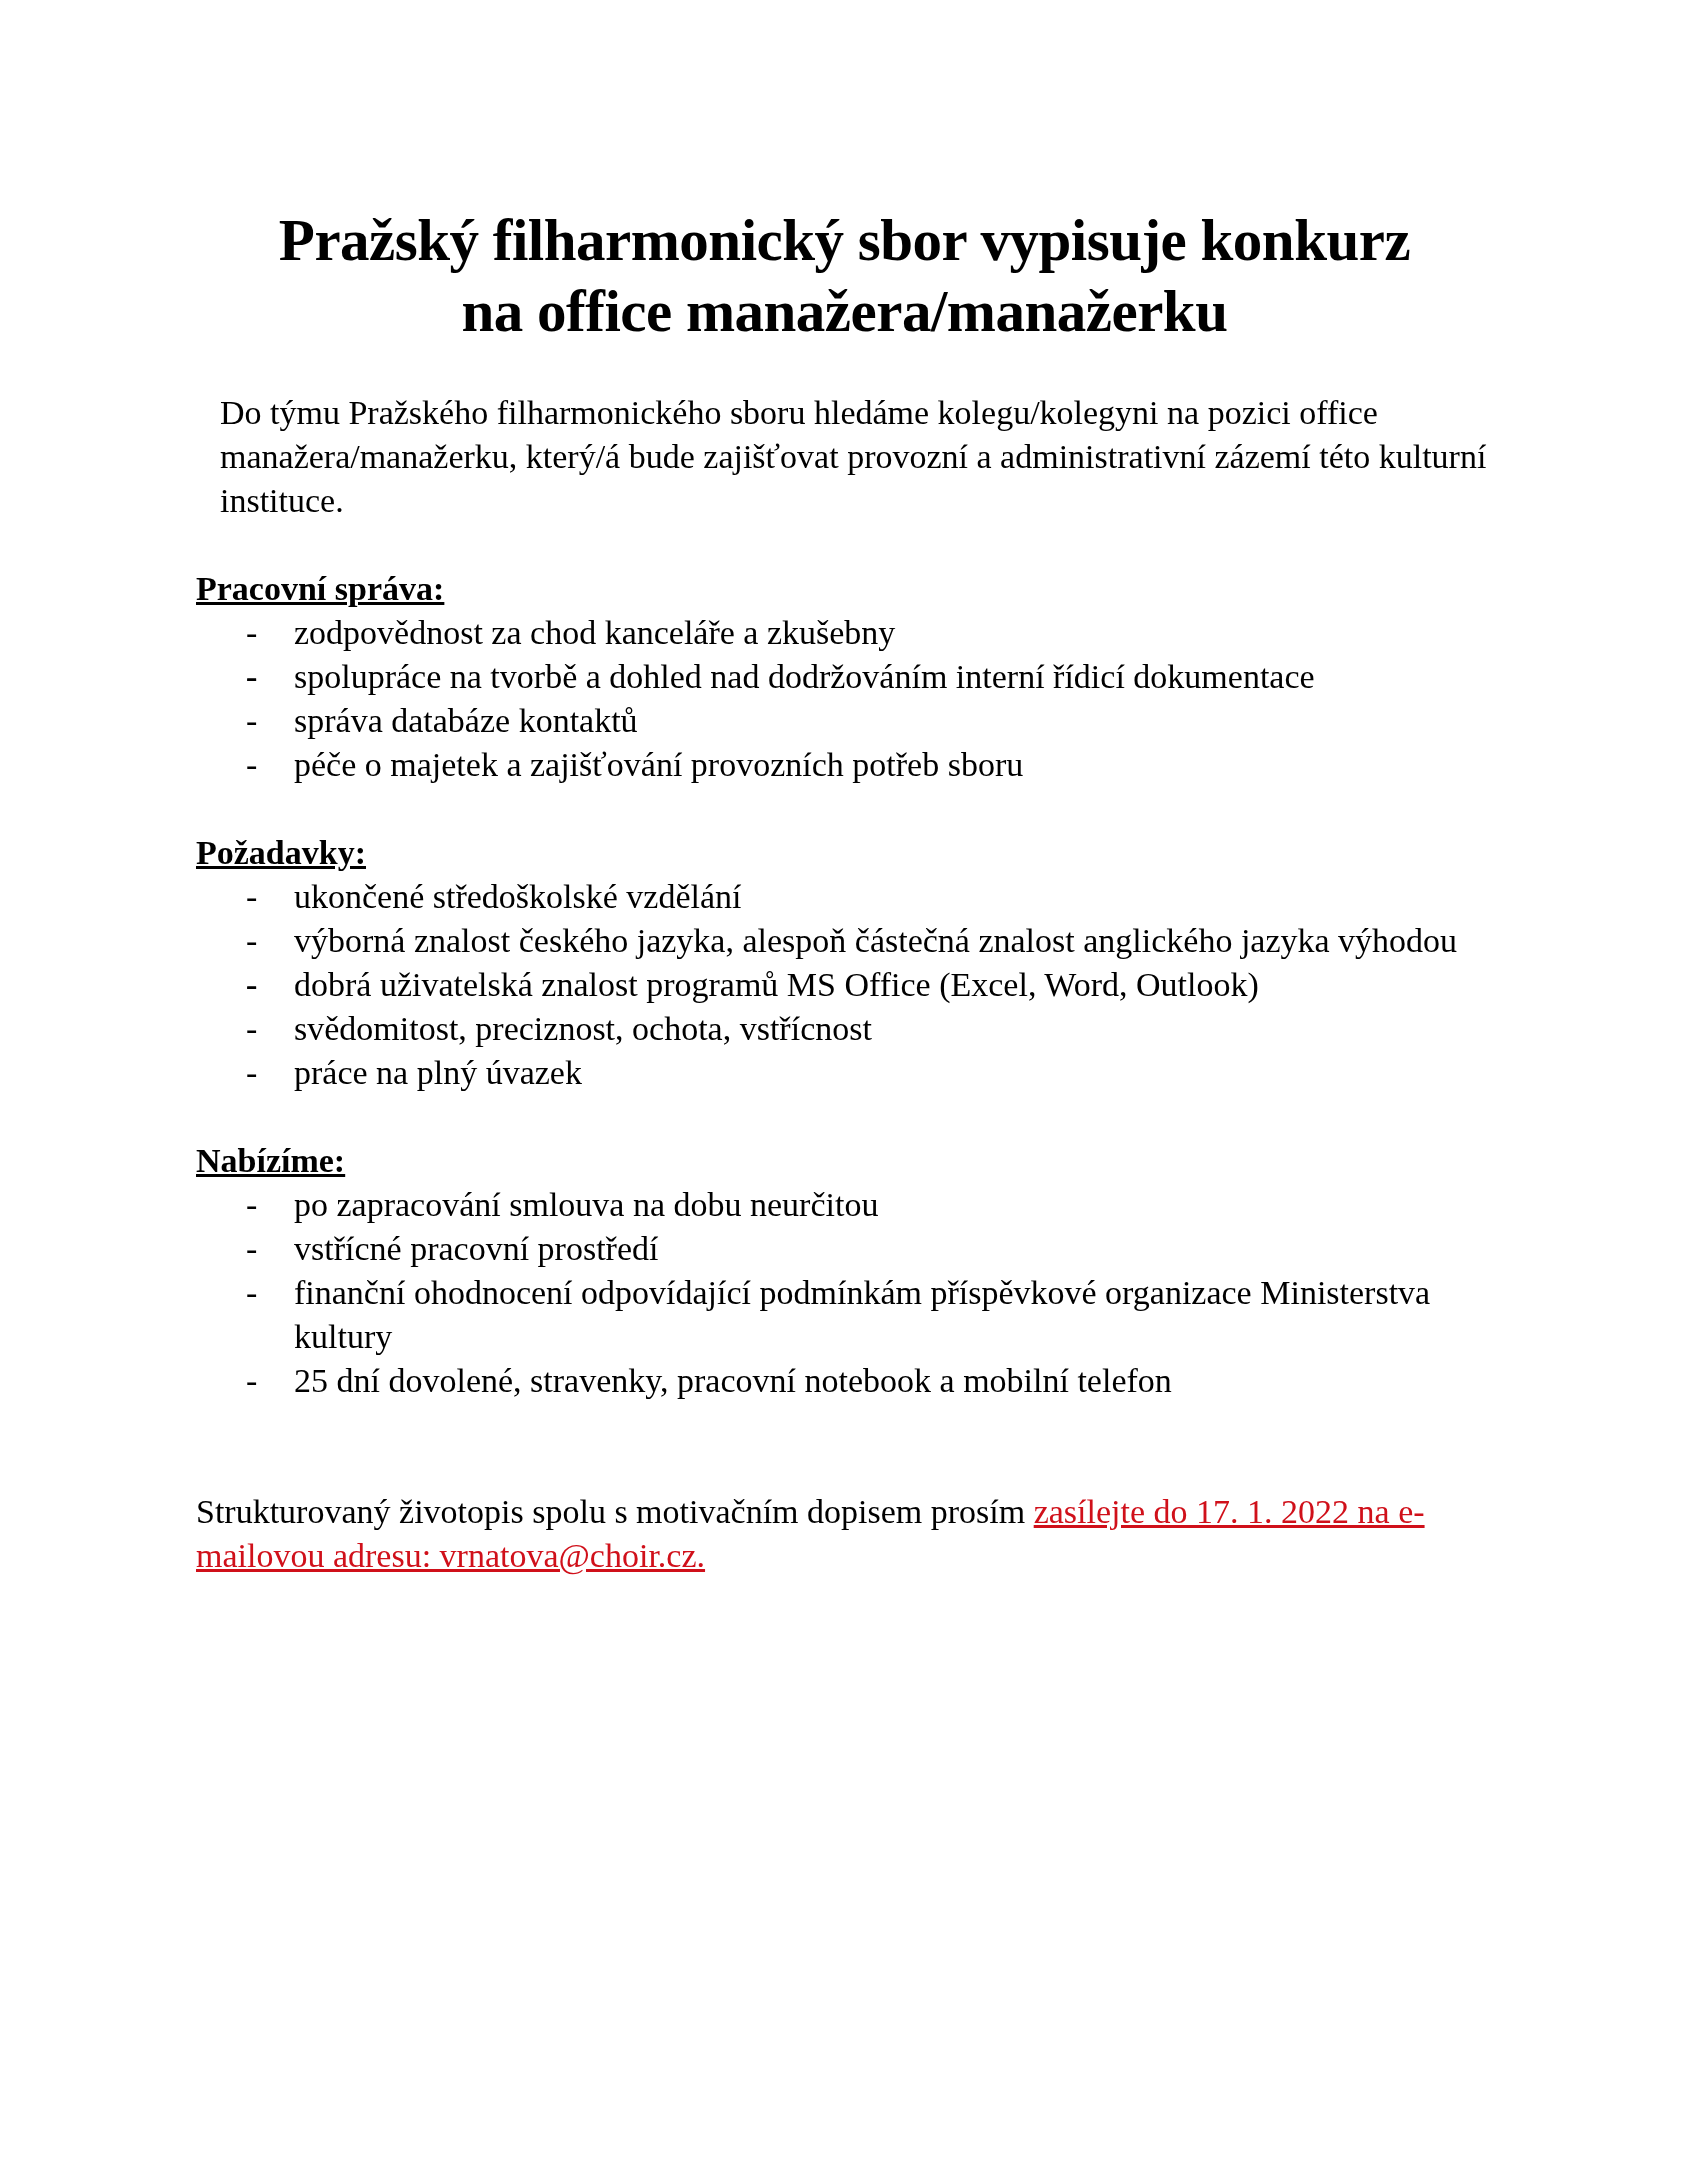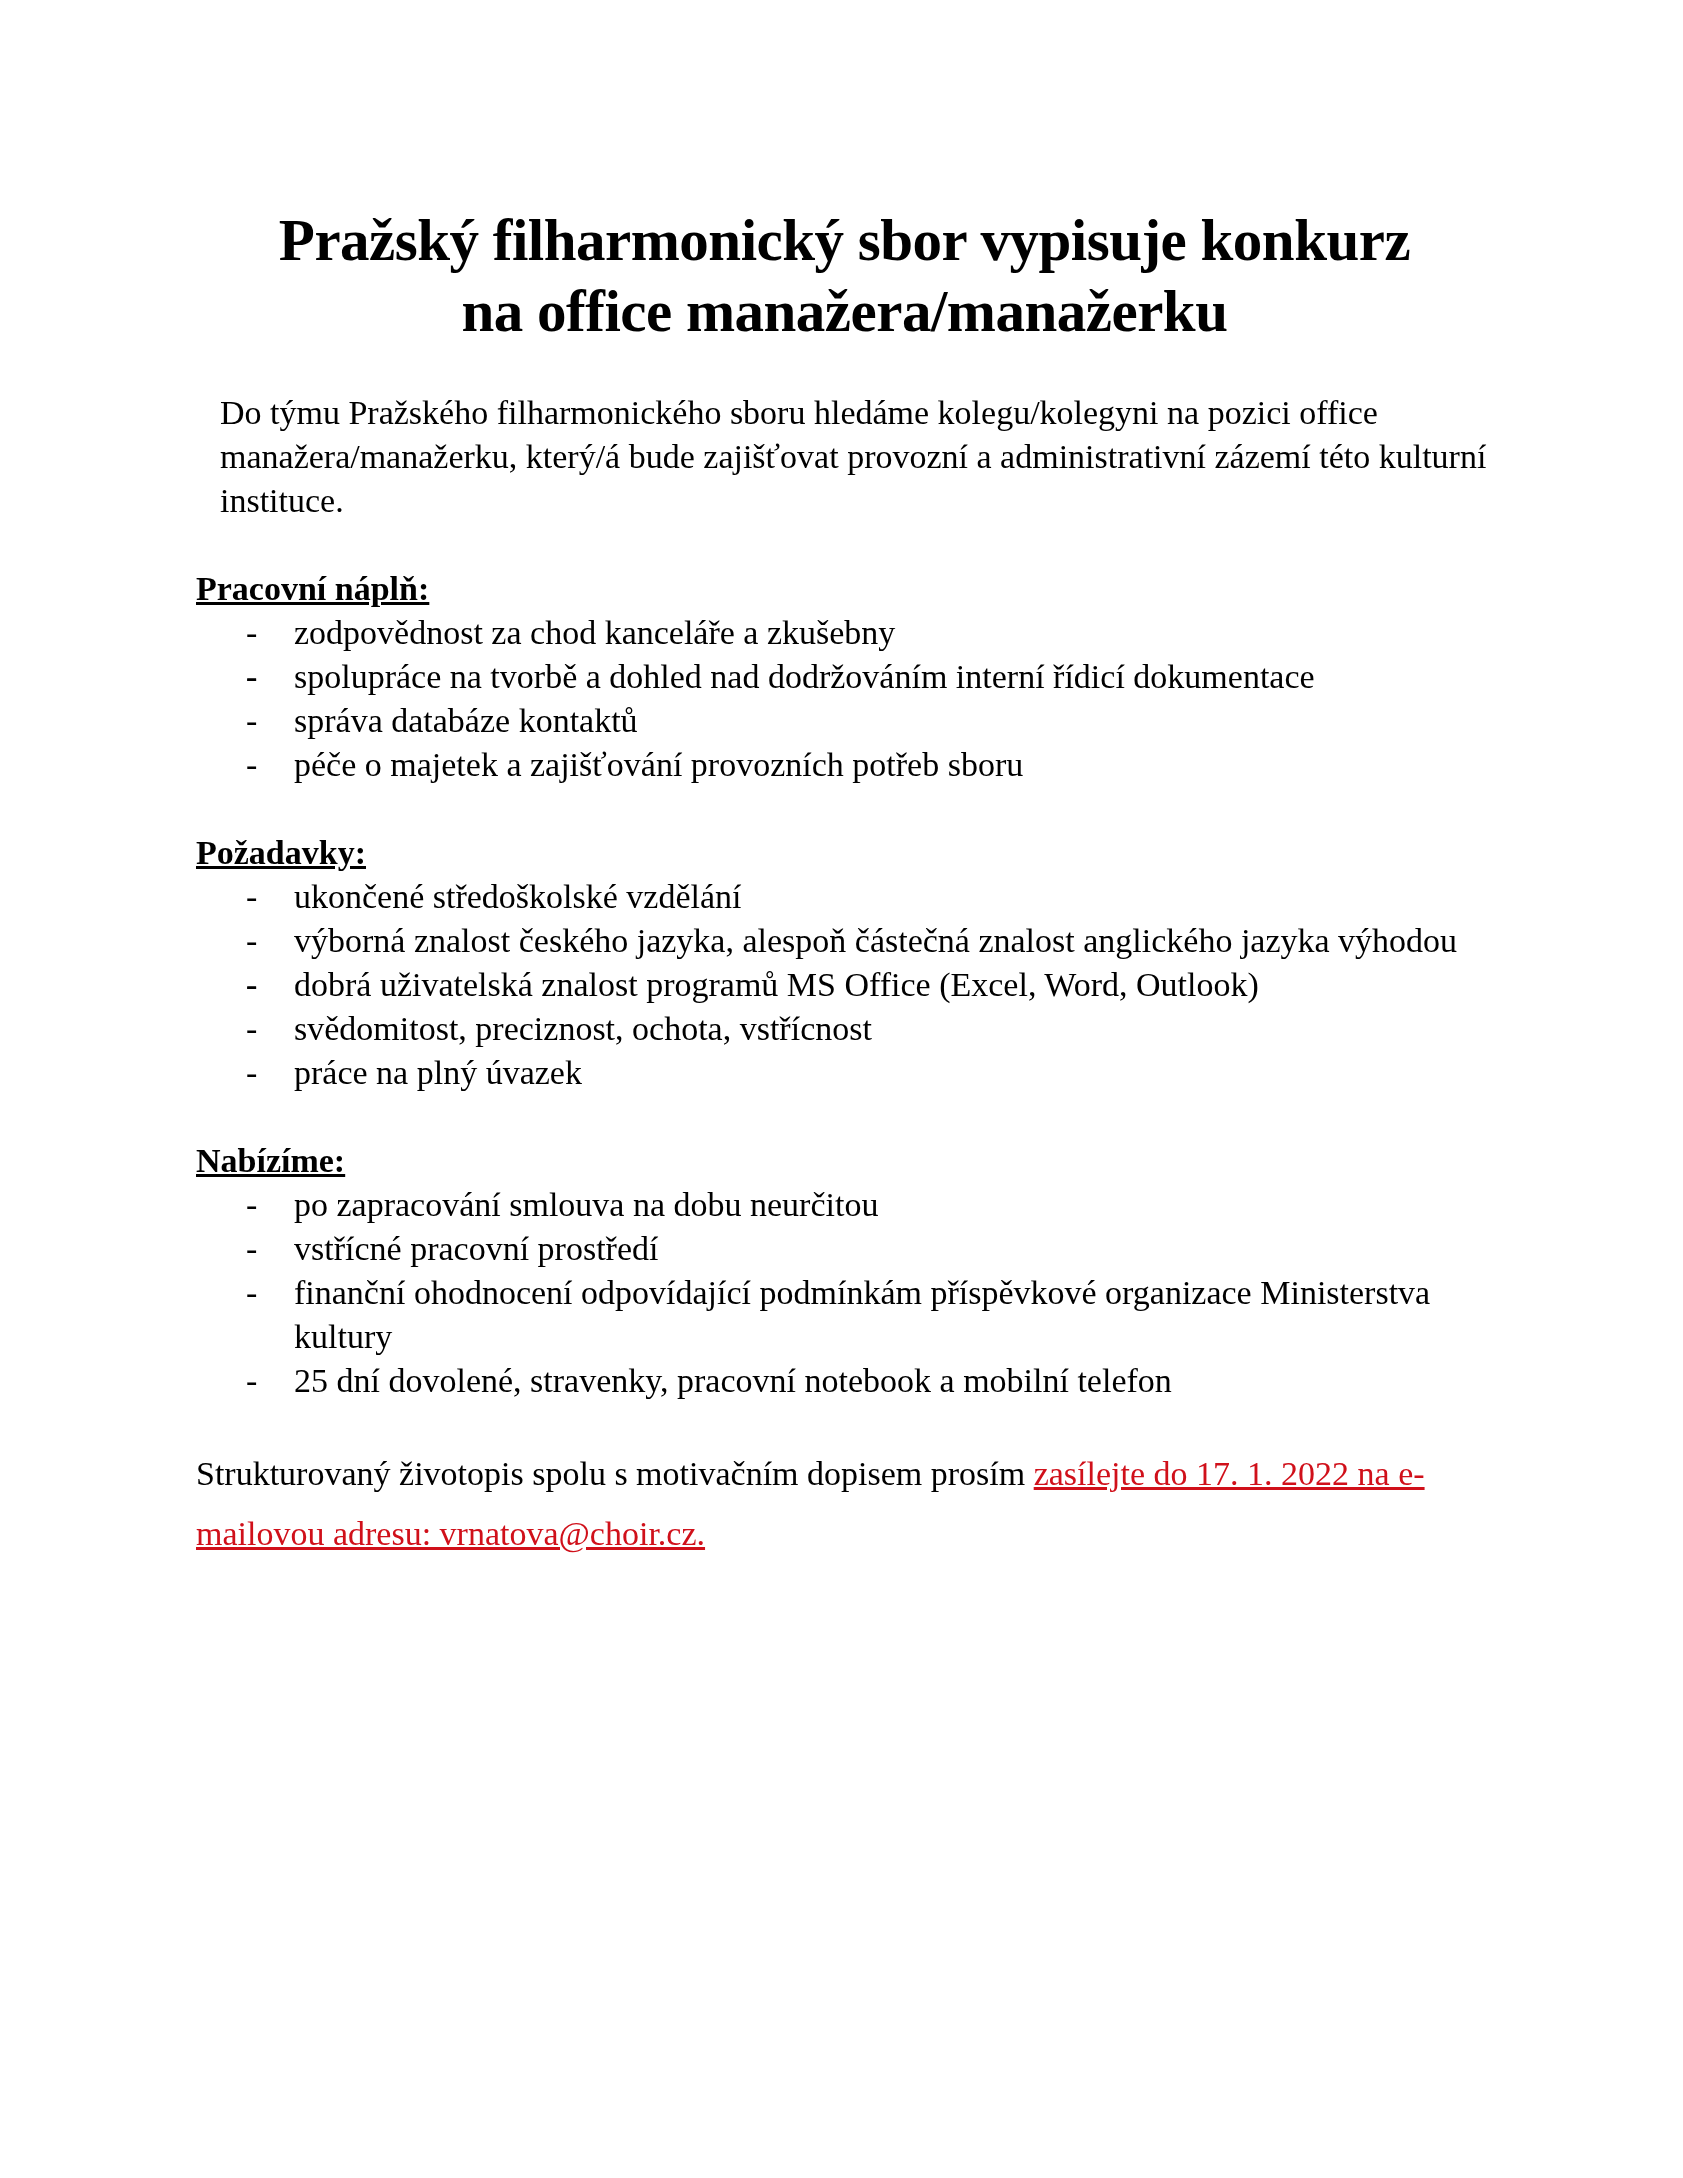--- a/index.html
+++ b/index.html
@@ -57,43 +57,43 @@
       padding-left: 98px;
       font-size: 34px;
       line-height: 44px;
     }
     ul.bullets li .dash {
       position: absolute;
       left: 50px;
       top: 0;
     }
     .closing {
-      margin-top: 41px;
+      margin-top: 87px;
       font-size: 34px;
-      line-height: 60px;
+      line-height: 44px;
       width: 1297px;
     }
     .link {
       color: #d0101a;
       text-decoration: underline;
     }
   </style>
 </head>
 <body>
 
 <div class="page">
   <h1 class="title">
     <span class="title-line">Pražský filharmonický sbor vypisuje konkurz</span>
     <span class="title-line">na office manažera/manažerku</span>
   </h1>
 
   <p class="intro" style="margin-bottom:0;margin-left:24px;">Do týmu Pražského filharmonického sboru hledáme kolegu/kolegyni na pozici office manažera/manažerku, který/á bude zajišťovat provozní a administrativní zázemí této kulturní instituce.</p>
 
   <div class="section">
-    <div class="section-heading">Pracovní náplň:</div>
+    <div class="section-heading">Pracovní správa:</div>
     <ul class="bullets">
       <li><span class="dash">-</span><span>zodpovědnost za chod kanceláře a zkušebny</span></li>
       <li><span class="dash">-</span></li>
       <li><span class="dash">-</span><span>spolupráce na tvorbě a dohled nad dodržováním interní řídicí dokumentace</span></li>
       <li><span class="dash">-</span><span>správa databáze kontaktů</span></li>
       <li><span class="dash">-</span><span>péče o majetek a zajišťování provozních potřeb sboru</span></li>
     </ul>
   </div>
 
   <div class="section">

